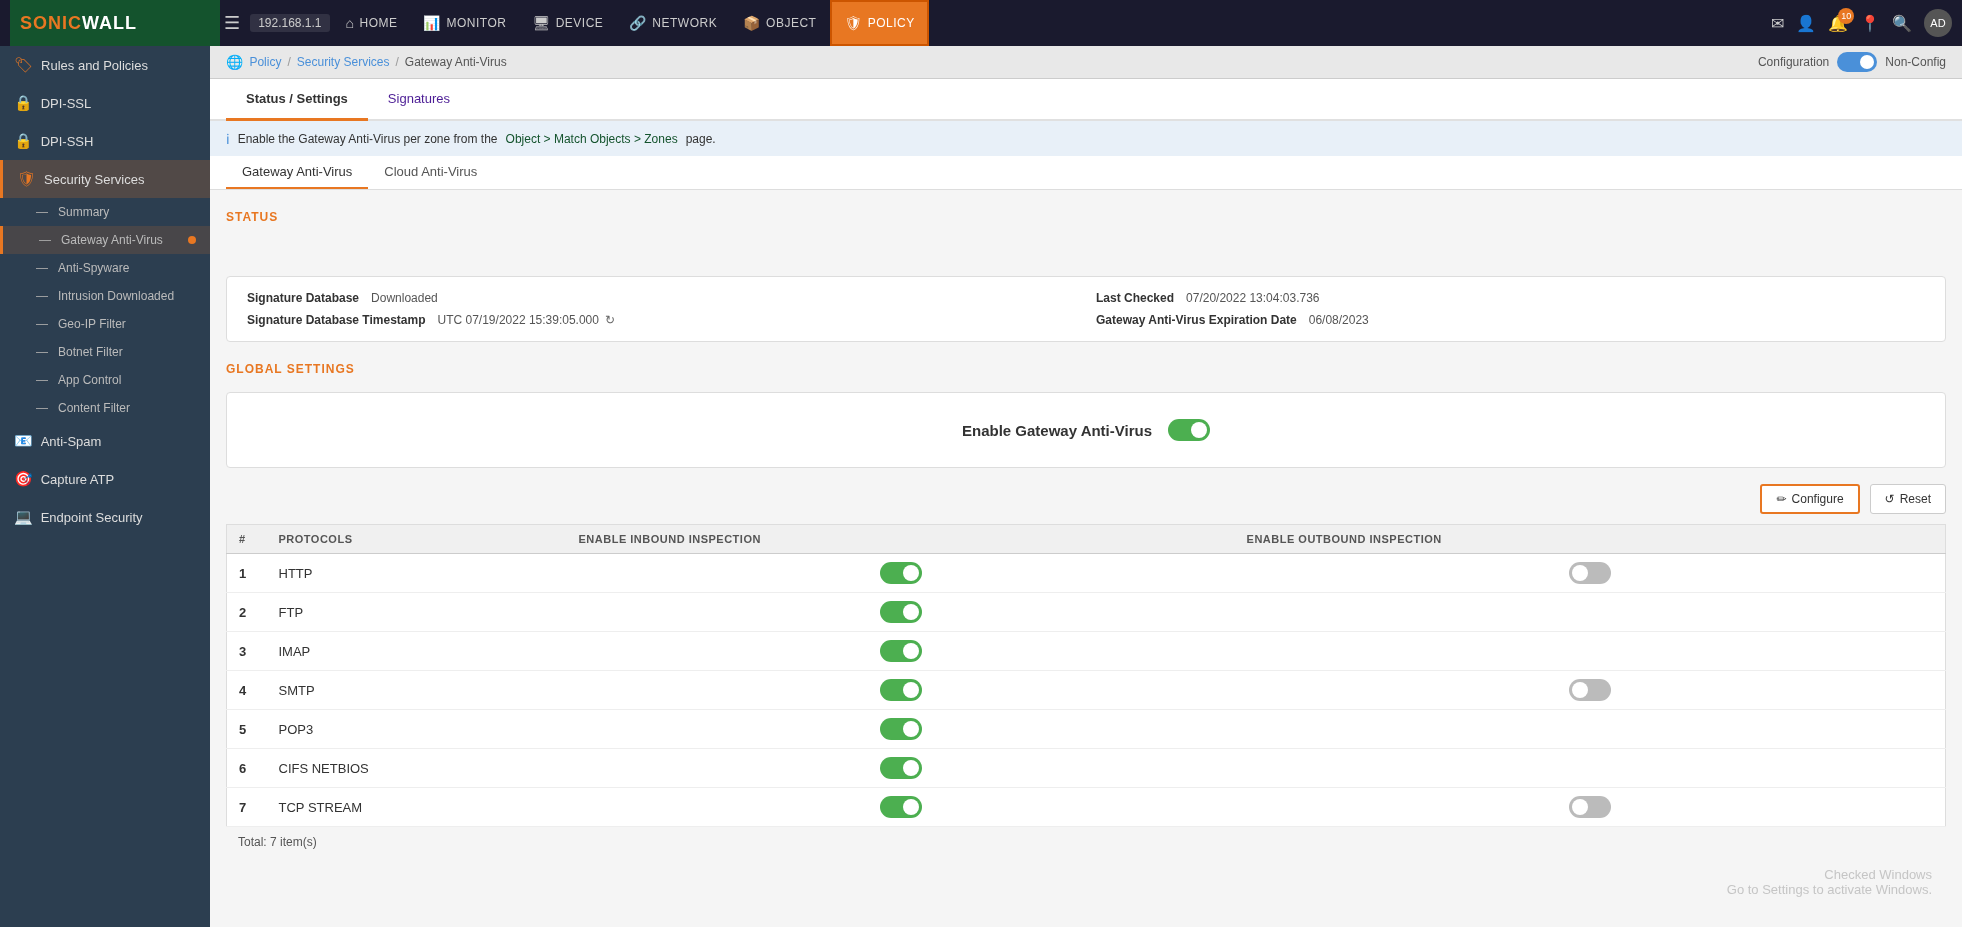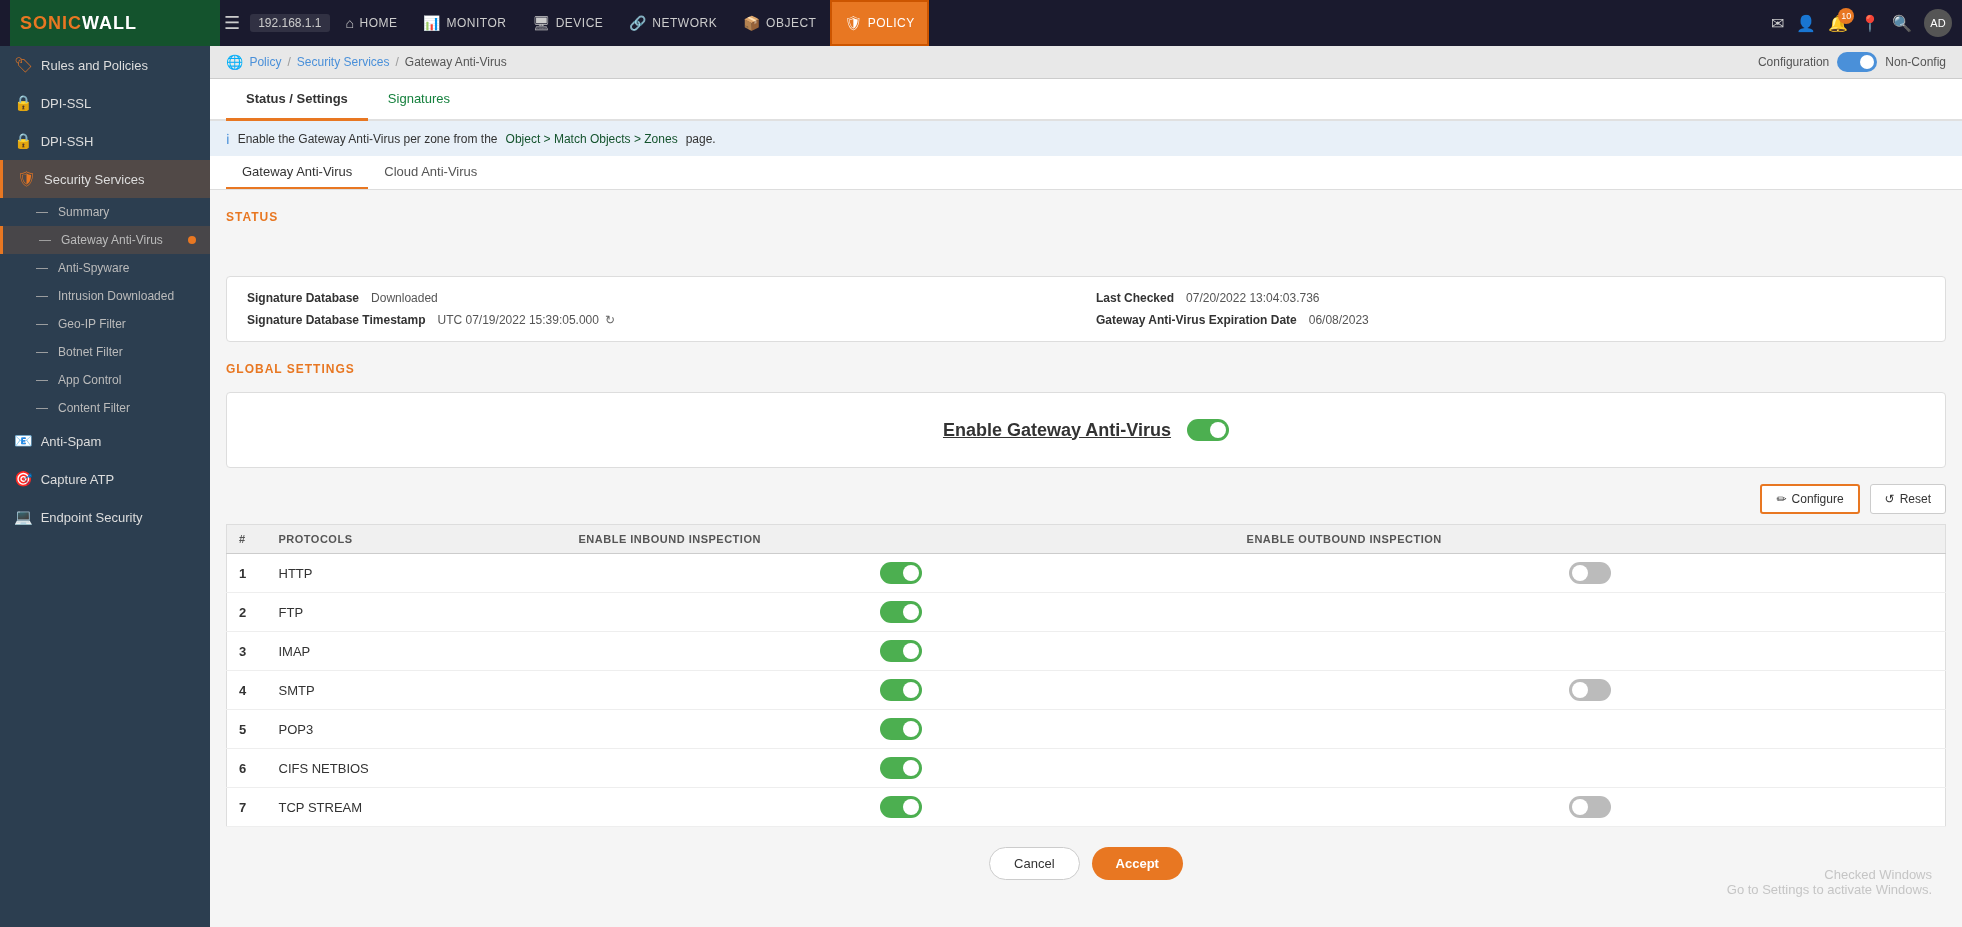--- a/index.html
+++ b/index.html
@@ -199,21 +199,21 @@
     .tab-bar {
       background: white;
       border-bottom: 2px solid #e0e0e0;
       padding: 0 16px;
       display: flex;
     }
     .tab {
       padding: 12px 20px;
       cursor: pointer;
       font-size: 13px;
-      color: #15803d;
+      color: #4c1d95;
       border-bottom: 3px solid transparent;
       margin-bottom: -2px;
     }
     .tab.active {
       color: #333;
       border-bottom: 3px solid #e87722;
       font-weight: bold;
     }
 
     
@@ -308,24 +308,23 @@
       margin-bottom: 16px;
     }
     .global-row {
       display: flex;
       align-items: center;
       justify-content: center;
       gap: 16px;
       padding: 12px 0;
     }
     .global-label {
-      font-size: 18px;
+      font-size: 15px;
       font-weight: bold;
       color: #333;
-      text-decoration: underline;
     }
 
     
     .green-toggle {
       position: relative;
       display: inline-block;
       width: 42px;
       height: 22px;
     }
     .green-toggle input { opacity: 0; width: 0; height: 0; }
@@ -736,25 +735,22 @@
               <td class="col-outbound"></td>
             </tr>
             <tr>
               <td class="row-number">7</td>
               <td>TCP STREAM</td>
               <td class="col-inbound"><label class="green-toggle"><input type="checkbox" checked="" style=""><span class="green-slider"></span></label></td>
               <td class="col-outbound"><label class="gray-toggle"><input type="checkbox" style=""><span class="gray-slider"></span></label></td>
             </tr>
           </tbody>
       </table>
-
-      <div class="bottom-buttons">
-        <button class="btn-cancel">Cancel</button>
-        <button class="btn-accept">Accept</button>
-      </div>
+      <div class="total-row">Total: 7 item(s)</div>
+
 
     </div>
   </div>
 </div>
 
 <div class="watermark">
   <div>Checked Windows</div>
   <div>Go to Settings to activate Windows.</div>
 </div>
 

